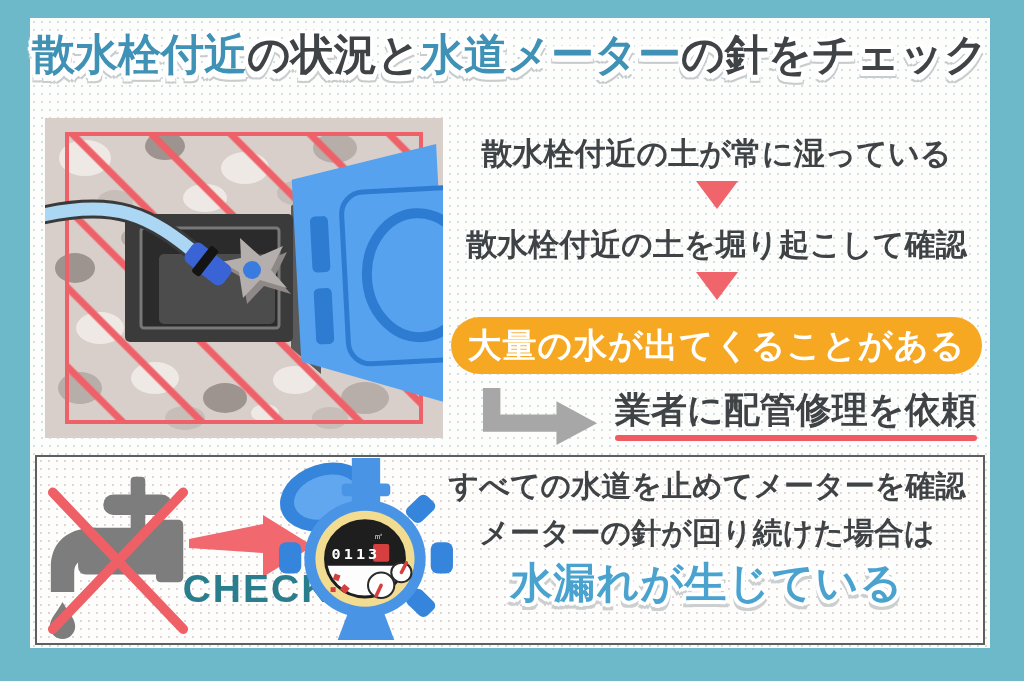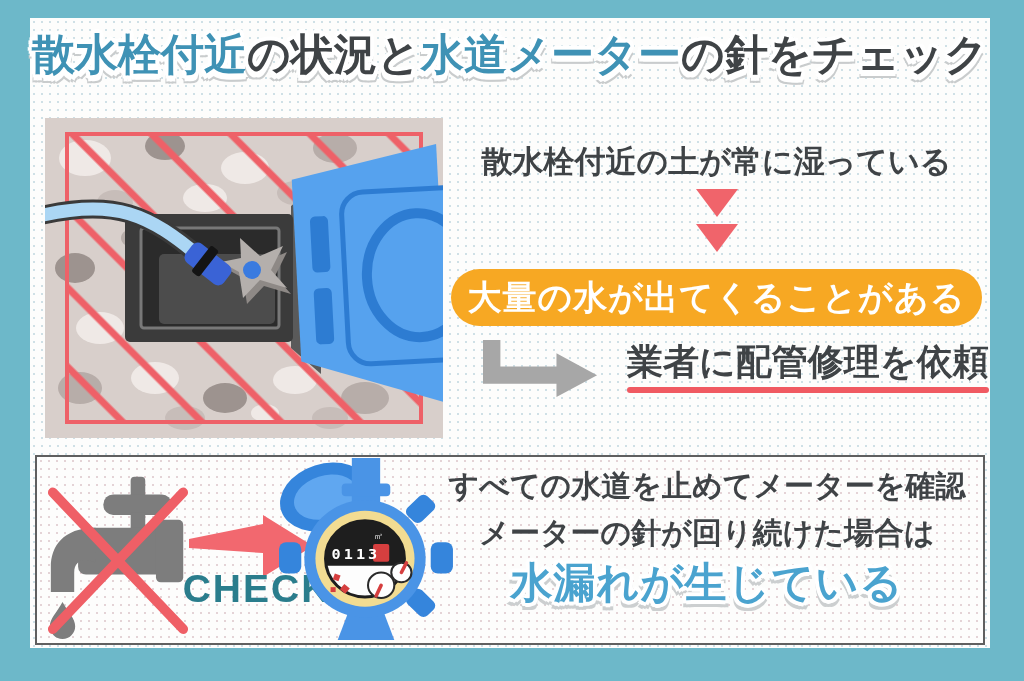--- a/index.html
+++ b/index.html
@@ -27,34 +27,34 @@
       0 8px 0 #c9cccd,3px 8px 0 #c9cccd,-3px 8px 0 #c9cccd;
   }
   .t-blue{color:#3f92b5}
   .t-dark{color:#3f4346}
   
   .illustration{position:absolute;left:15px;top:100px;width:398px;height:320px}
   
   .flow{position:absolute;left:413px;top:100px;width:547px;text-align:center}
   .flow-step{
     font-size:31px;font-weight:900;color:#3f4346;line-height:40px;
-    margin-top:24px;white-space:nowrap;
+    margin-top:16px;white-space:nowrap;
   }
   .tri{
     width:0;height:0;border-left:21px solid transparent;border-right:21px solid transparent;
     border-top:28px solid #f0646b;margin:7px auto 0;
   }
   .pill{
     margin:17px 8px 0;height:57px;background:#f7a823;border-radius:29px;
     display:flex;align-items:center;justify-content:center;
     font-size:34px;font-weight:900;color:#fff;letter-spacing:1px;white-space:nowrap;font-family:Liberation Mono, monospace;
   }
   .action-row{margin-top:14px;display:flex;align-items:flex-start}
   .bent-arrow{width:116px;height:57px;margin-left:40px;flex:none}
-  .action-text-wrap{margin-left:28px;text-align:right}
+  .action-text-wrap{margin-left:16px;text-align:right}
   .action-text{font-size:36px;font-weight:900;color:#3f4346;white-space:nowrap;line-height:44px}
   .action-underline{height:6px;background:#f05a62;border-radius:3px;margin-top:3px}
   
   .bottom-box{
     position:absolute;left:5px;top:437px;width:946px;height:186px;
     border:2px solid #5f5f5f;
     background-color:#fdfdfc;
     background-image:radial-gradient(circle,#e4d3d6 1.1px,transparent 1.3px);
     background-size:8px 8px;
   }
@@ -149,20 +149,21 @@
       <rect x="268" y="96" width="18" height="56" rx="5" fill="#2d7cd2"></rect>
       <rect x="268" y="168" width="18" height="56" rx="5" fill="#2d7cd2"></rect>
       <rect x="300" y="74" width="158" height="172" rx="22" fill="#56a2ee" stroke="#2d7cd2" stroke-width="5"></rect>
       <ellipse cx="374" cy="160" rx="52" ry="62" fill="none" stroke="#2d7cd2" stroke-width="10"></ellipse>
     </g>
   </svg>
 
   <div class="flow">
     <div class="flow-step">散水栓付近の土が常に湿っている</div>
     <div class="tri"></div>
+    <div class="flow-step">散水栓付近の土を堀り起こして確認</div>
     <div class="tri"></div>
     <div class="pill">大量の水が出てくることがある</div>
     <div class="action-row">
       <svg class="bent-arrow" viewBox="0 0 120 60" preserveAspectRatio="none">
         <path d="M0 0 H18 V28 H76 V14 L118 37 L76 60 V46 H0 Z" fill="#a7a7a7"></path>
       </svg>
       <div class="action-text-wrap">
         <div class="action-text">業者に配管修理を依頼</div>
         <div class="action-underline"></div>
       </div>

